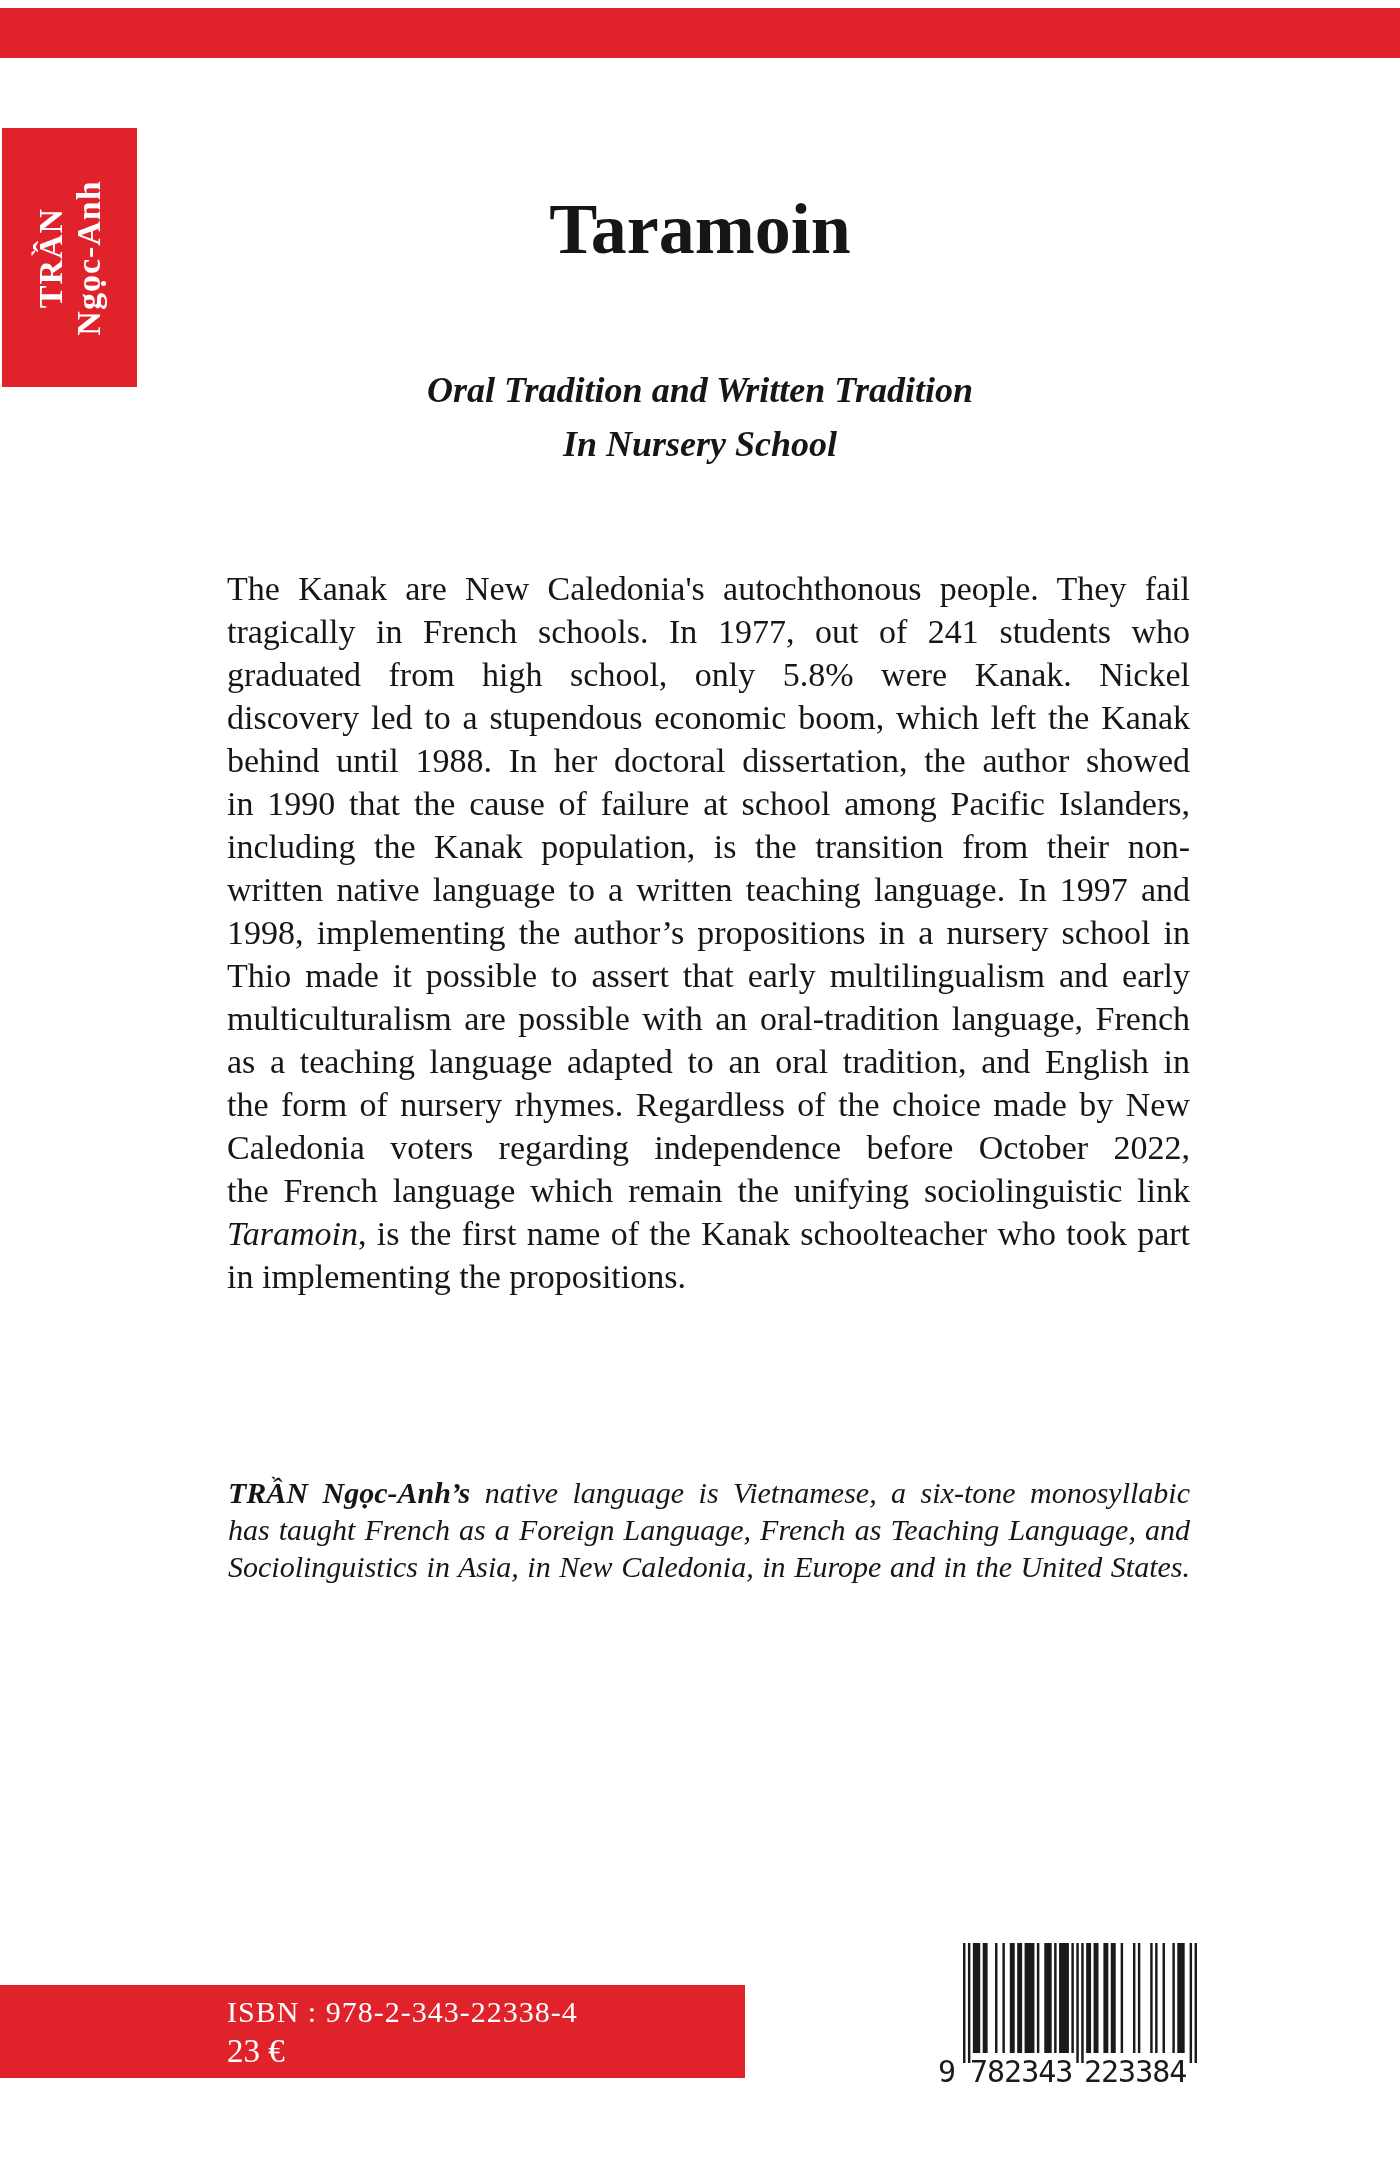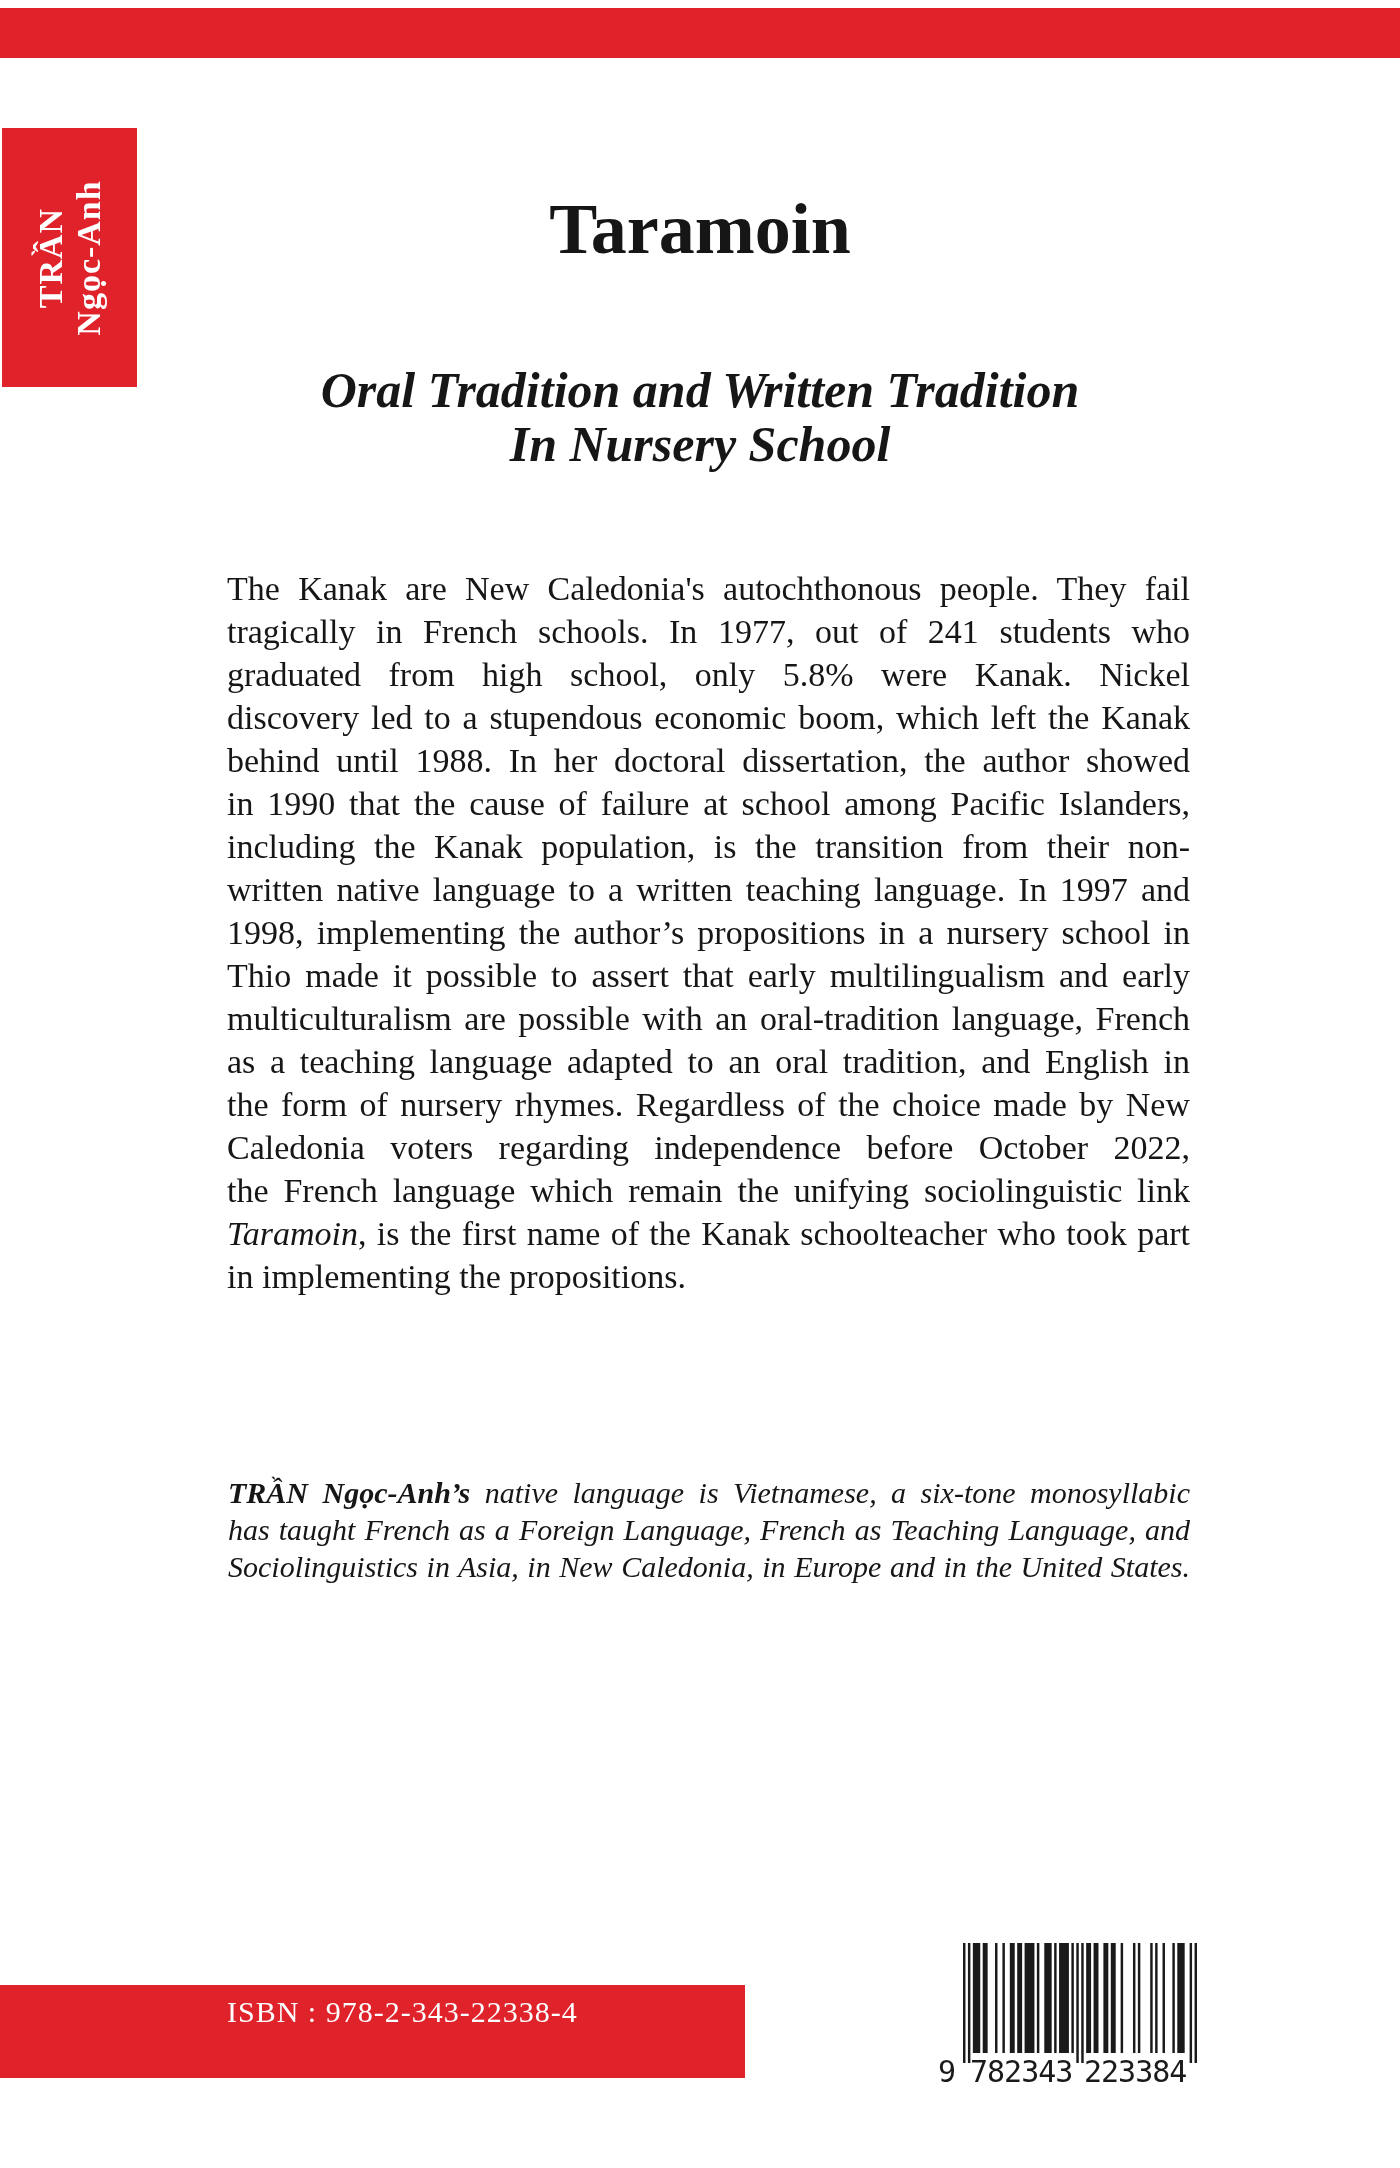--- a/index.html
+++ b/index.html
@@ -12,21 +12,21 @@
 
   .spine-tab { position:absolute; left:2px; top:128px; width:135px; height:259px; background:#e0222b; }
   .spine-text { position:absolute; left:50%; top:50%; transform:translate(-50%,-50%) rotate(-90deg);
                 white-space:nowrap; text-align:center; color:#ffffff; font-weight:bold;
                 font-size:34px; line-height:38px; letter-spacing:1px; }
 
   .book-title { position:absolute; left:0; right:0; top:193px; text-align:center;
                 font-size:72px; font-weight:bold; color:#161616; line-height:72px; }
 
   .book-subtitle { position:absolute; left:0; right:0; top:363px; text-align:center;
-                   font-size:50px; font-weight:bold; font-style:italic; color:#161616; line-height:54px; }
+                   font-size:36px; font-weight:bold; font-style:italic; color:#161616; line-height:54px; }
 
   .summary { position:absolute; left:227px; top:567px; width:963px;
              font-size:34px; line-height:43px; color:#161616; }
   .bio { position:absolute; left:228px; top:1474px; width:962px;
          font-size:30px; line-height:37px; font-style:italic; color:#161616;font-family:Liberation Serif, serif; }
 
   .tline { text-align:justify; text-align-last:justify; }
   .tline.last { text-align-last:left; }
   .seg-bold { font-weight:bold; }
   .seg-italic { font-style:italic; }
@@ -87,20 +87,21 @@
     </div>
 
   <div class="bio">
       <div class="tline"><span class="seg-bold">TRẦN Ngọc-Anh’s</span><span> native language is Vietnamese, a six-tone monosyllabic</span></div>
       <div class="tline"><span>has taught French as a Foreign Language, French as Teaching Language, and</span></div>
       <div class="tline"><span>Sociolinguistics in Asia, in New Caledonia, in Europe and in the United States.</span></div>
     </div>
 
   <div class="isbn-bar">
     <div class="isbn-number">ISBN : 978-2-343-22338-4</div>
+    <div class="price">23 €</div>
   </div>
 
   <div class="barcode">
       <svg width="234" height="120">
         <rect x="0.00" y="0" width="2.46" height="120" fill="#1a1a1a"></rect>
         <rect x="4.93" y="0" width="2.46" height="120" fill="#1a1a1a"></rect>
         <rect x="9.85" y="0" width="7.39" height="110" fill="#1a1a1a"></rect>
         <rect x="19.71" y="0" width="4.93" height="110" fill="#1a1a1a"></rect>
         <rect x="32.02" y="0" width="2.46" height="110" fill="#1a1a1a"></rect>
         <rect x="39.41" y="0" width="2.46" height="110" fill="#1a1a1a"></rect>

